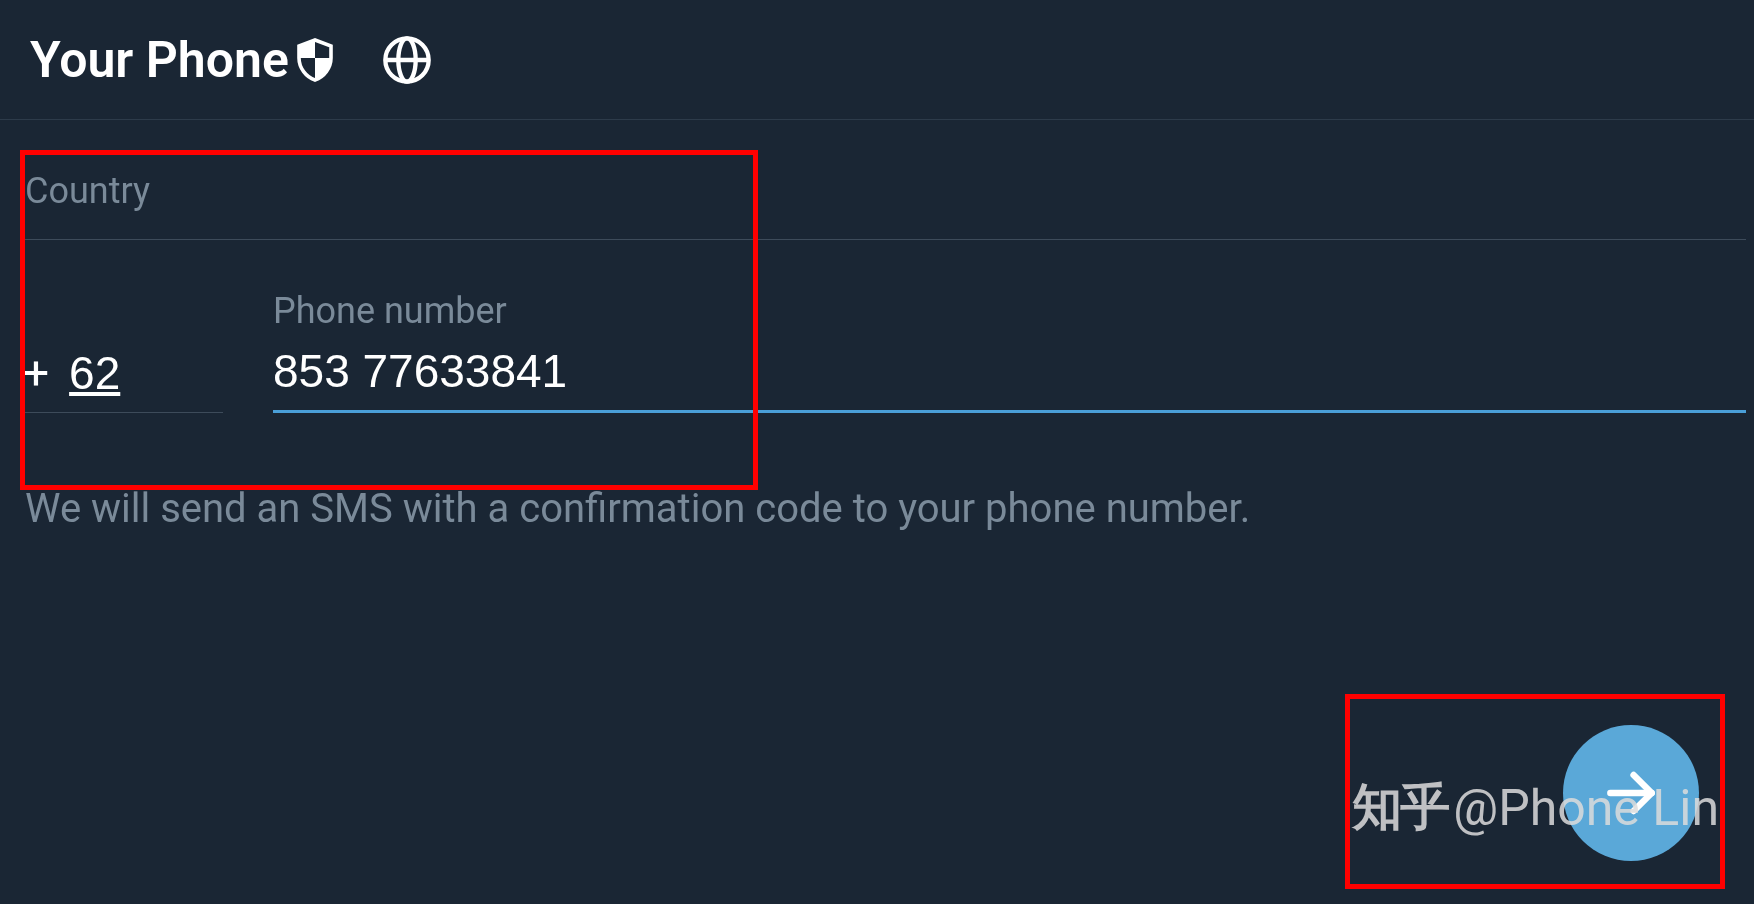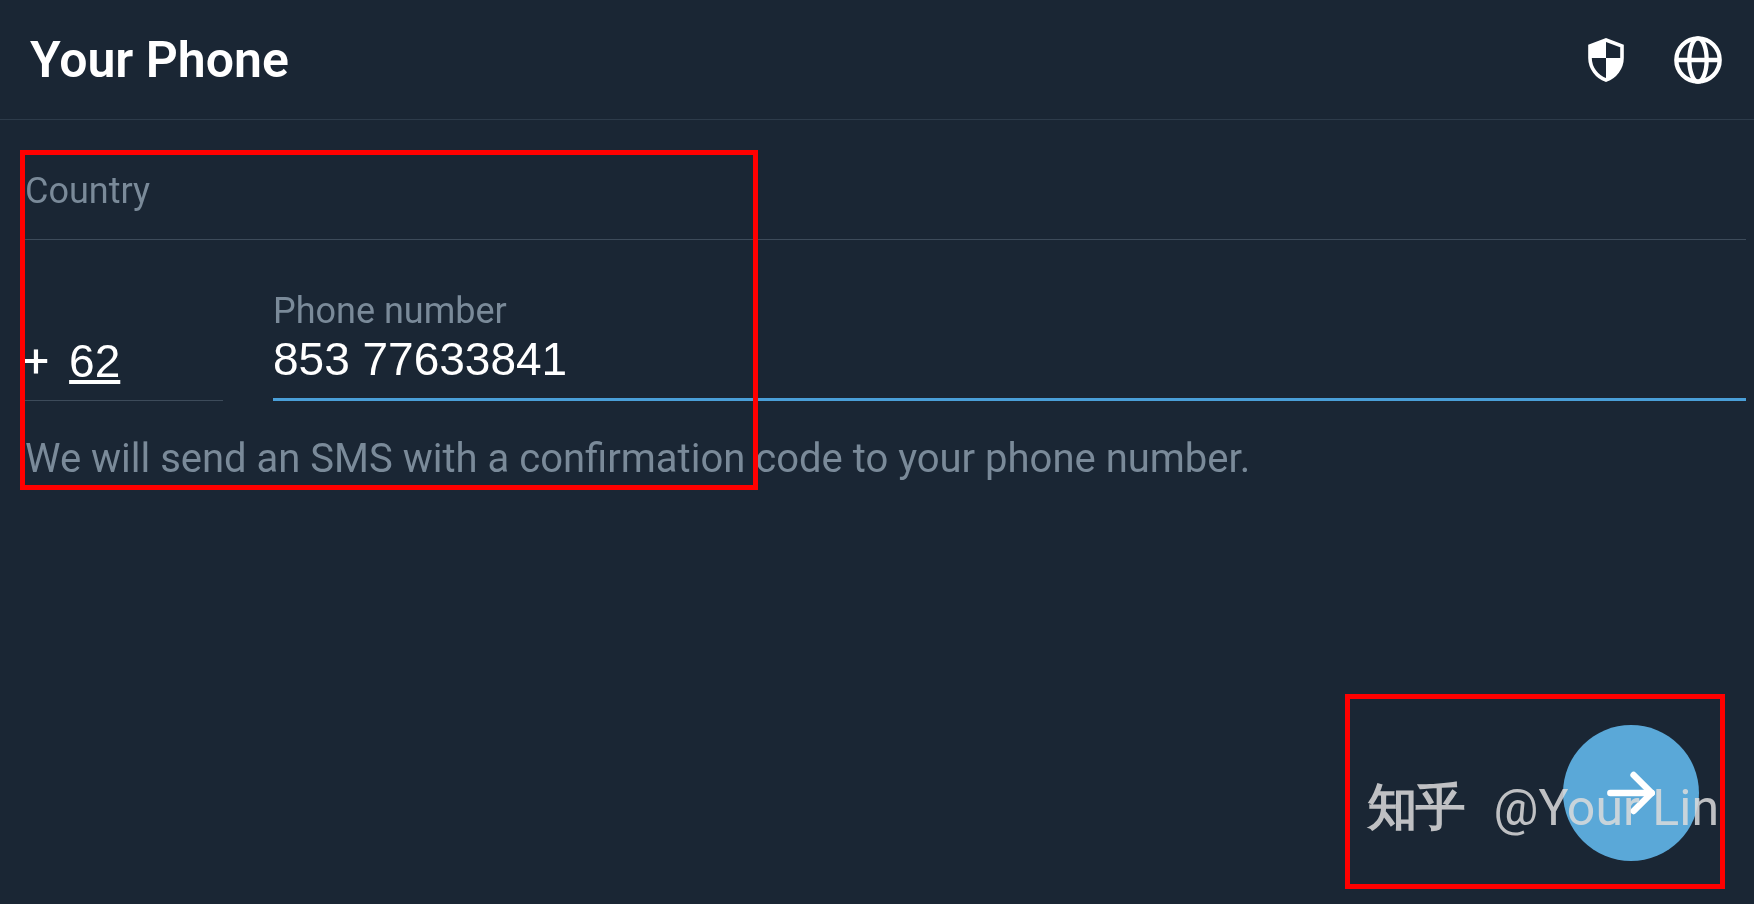--- a/index.html
+++ b/index.html
@@ -11,21 +11,20 @@
       font-family: -apple-system, BlinkMacSystemFont, "Segoe UI", Roboto, sans-serif;
       background: #1a2634;
       width: 1754px;
       height: 904px;
       overflow: hidden;
       position: relative;
     }
     .header {
       display: flex;
       align-items: center;
-      justify-content: space-between;
       padding: 20px 30px;
       border-bottom: 1px solid #2d3b4a;
       height: 120px;
       background: #1a2634;
     }
     .header-title {
       color: #ffffff;
       font-size: 50px;
       font-weight: 600;
     }
@@ -113,37 +112,38 @@
     }
     .phone-number-wrap {
       flex: 1;
       padding-bottom: 12px;
       border-bottom: 3px solid #4a9fd8;
       margin-left: 50px;
     }
     .phone-label {
       color: #7a8a99;
       font-size: 36px;
+      margin-bottom: 12px;
     }
     .phone-input-wrap {
       display: flex;
       align-items: flex-end;
     }
     .phone-number {
       color: #ffffff;
       font-size: 46px;
       border: none;
       background: transparent;
       outline: none;
       width: 100%;
     }
     .hint-text {
       color: #7a8a99;
       font-size: 40px;
-      margin-top: 34px;
+      margin-top: 72px;
       padding-left: 5px;
     }
     .fab {
       position: absolute;
       right: 55px;
       top: 725px;
       width: 136px;
       height: 136px;
       border-radius: 50%;
       background: #5aa8d8;
@@ -157,21 +157,21 @@
       position: absolute;
       right: 35px;
       top: 774px;
       color: #dcdcdc;
       font-size: 50px;
       opacity: 0.85;
       pointer-events: none;
       z-index: 20;
       display: flex;
       align-items: center;
-      gap: 30px;
+      gap: 5px;
     }
     .zhihu {
       font-weight: 600;
       letter-spacing: -2px;
     }
   </style>
 </head>
 <body>
 
 <div class="header">
@@ -223,14 +223,14 @@
     <line x1="4" y1="12" x2="20" y2="12" stroke="#ffffff" stroke-width="2.5" stroke-linecap="round"></line>
     <polyline points="13,5 20,12 13,19" stroke="#ffffff" stroke-width="2.5" fill="none" stroke-linecap="round" stroke-linejoin="round"></polyline>
   </svg>
 </div>
 
 <div class="highlight-box-1"></div>
 <div class="highlight-box-2"></div>
 
 <div class="watermark">
   <span class="zhihu">知乎</span>
-  <span>@Your Lin</span>
+  <span>@Phone Lin</span>
 </div>
 
 </body></html>

